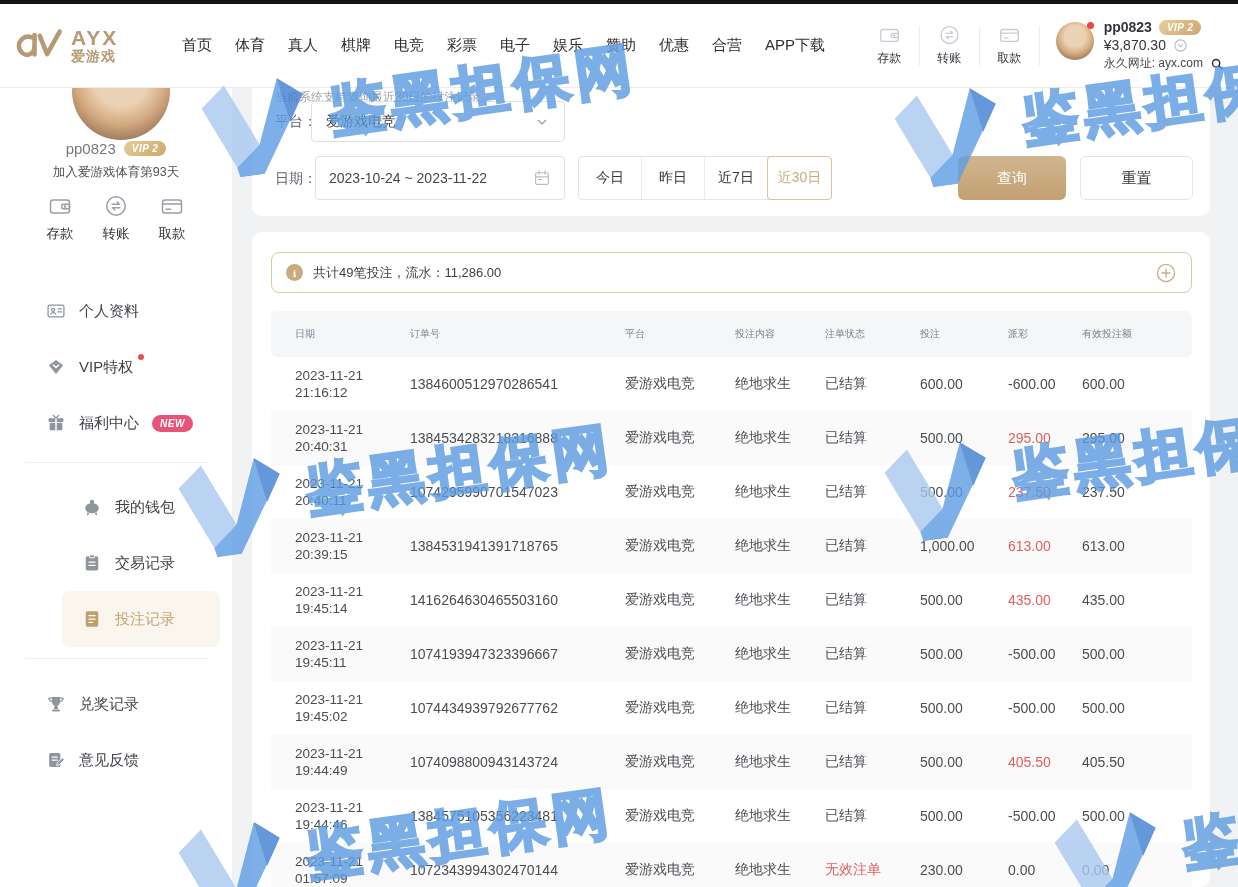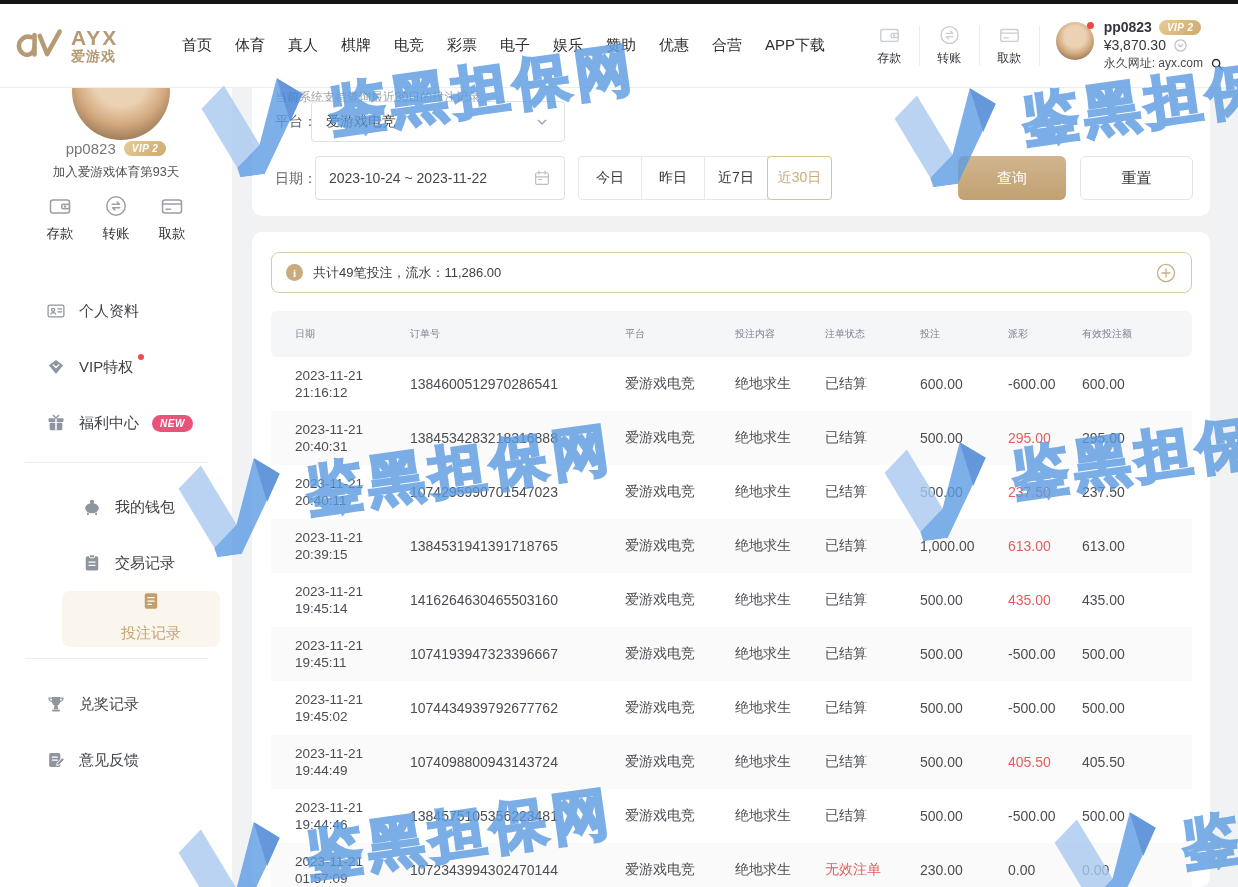--- a/index.html
+++ b/index.html
@@ -57,21 +57,21 @@
   .s-quick-item .ico { width:28px; height:24px; color:#9aa0a8; }
   .s-quick-item .lbl { font-size:13.5px; color:#2f3237; }
 
   .menu-group { position:absolute; left:0; right:0; }
   .m-g1 { top:195px; } .m-g2 { top:391px;padding-left:36px; } .m-g3 { top:588px; }
   .m-div { position:absolute; left:25px; right:24px; height:1px; background:#eeeeee; }
   .m-d1 { top:374px; } .m-d2 { top:570px; }
   .menu-item { height:56px; margin:0 12px 0 26px; border-radius:8px; display:flex; align-items:center;
     gap:13px; padding-left:20px; font-size:15px; color:#3f4248; cursor:pointer; }
   .menu-item .mi-ico { width:20px; height:20px; color:#8f959e; flex:none; }
-  .menu-item.active { background:#faf6ee; color:#c5a472;flex-direction:column; }
+  .menu-item.active { background:#faf6ee; color:#c5a472; }
   .menu-item.active .mi-ico { color:#c2a06b; }
   .mi-dot { width:6px; height:6px; border-radius:50%; background:#ee4d4d; align-self:flex-start; margin:15px 0 0 -8px; }
   .badge-new { background:#e8537a; color:#fff; font-size:10px; font-weight:700; font-style:italic;
     padding:3px 8px; border-radius:9px; letter-spacing:.5px; }
 
   
   .filter-card { position:absolute; left:252px; top:88px; width:958px; height:128px; background:#fff;
     border-radius:0 0 10px 10px; z-index:20; }
   .notice { position:absolute; left:23px; top:1px; font-size:12px; color:#9aa0a6; }
   .f-label { position:absolute; font-size:14px; color:#5f6570; }

